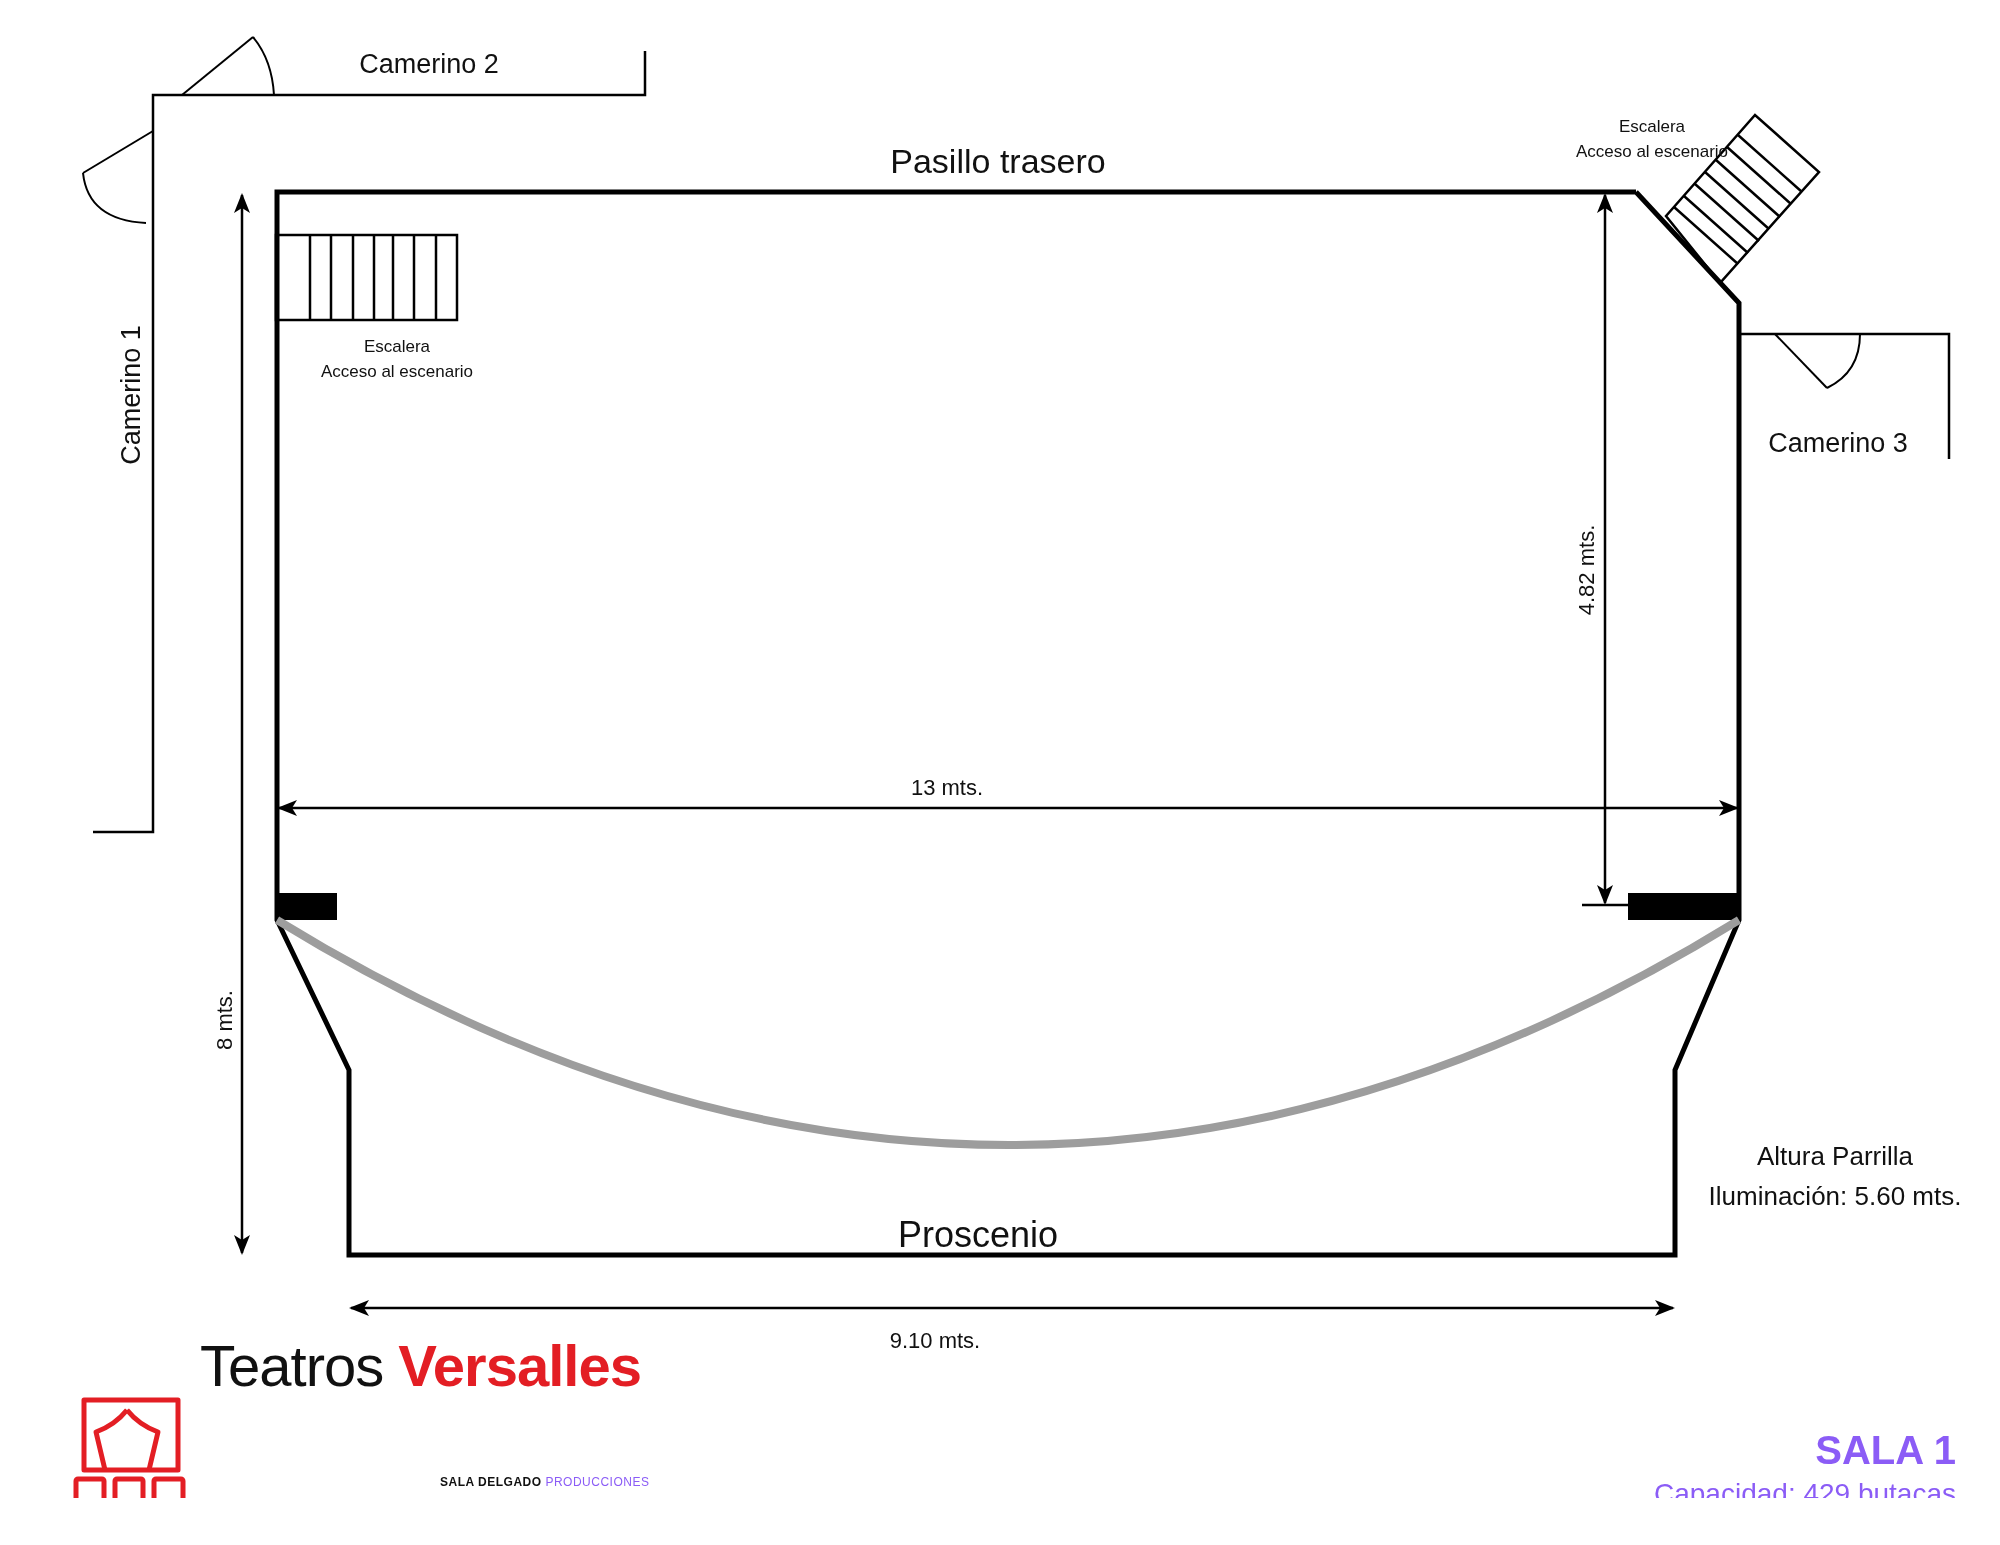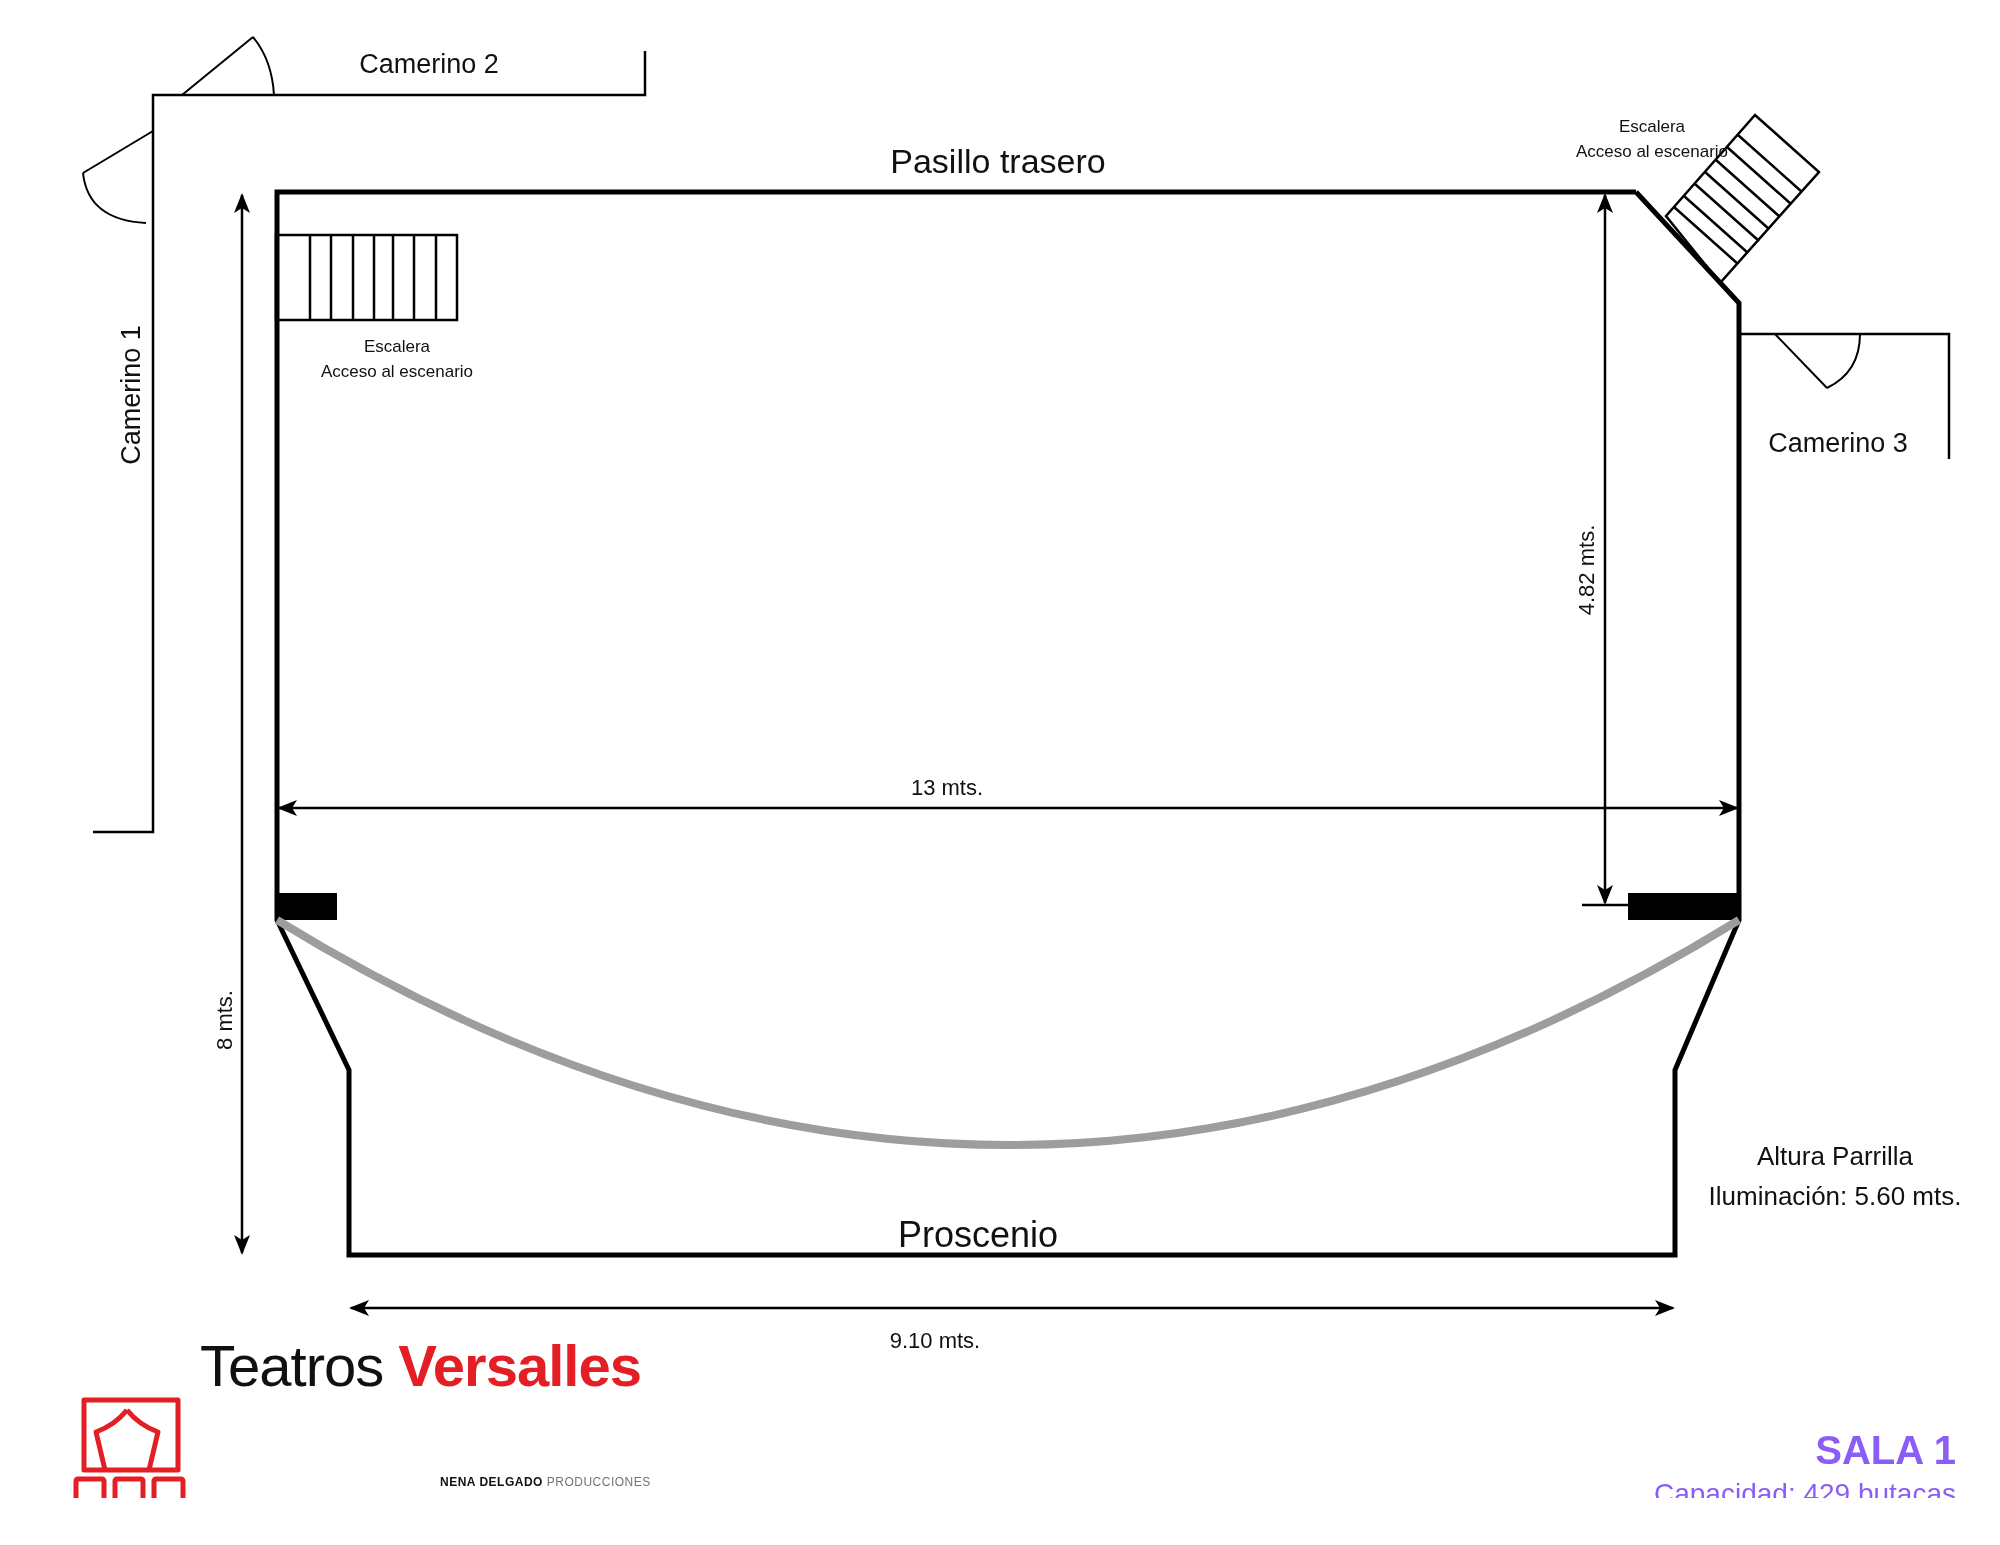--- a/index.html
+++ b/index.html
@@ -103,19 +103,19 @@
     <rect x="115" y="1479" width="28" height="24" rx="2"></rect>
     <rect x="154" y="1479" width="29" height="24" rx="2"></rect>
   </g>
 </svg>
 
 <div class="brand" style="left:200px; top:1336px; font-size:58px; line-height:60px; letter-spacing:-1px;">
   <span style="color:#111; font-weight:normal;">Teatros</span>
   <span style="color:#e31e24; font-weight:bold;">Versalles</span>
 </div>
 <div class="brand" style="left:440px; top:1475px; font-size:12px; letter-spacing:0.5px;">
-  <span style="color:#111; font-weight:bold;">NENA DELGADO</span>
-  <span style="color:#737373;">PRODUCCIONES</span>
+  <span style="color:#111; font-weight:bold;">SALA DELGADO</span>
+  <span style="color:#8b5cf6;">PRODUCCIONES</span>
 </div>
 
 <div class="sala" style="top:1428px; font-size:40px; font-weight:bold;">SALA 1</div>
 <div class="sala" style="top:1478px; font-size:28px;">Capacidad: 429 butacas</div>
 </div>
 
 </body></html>

